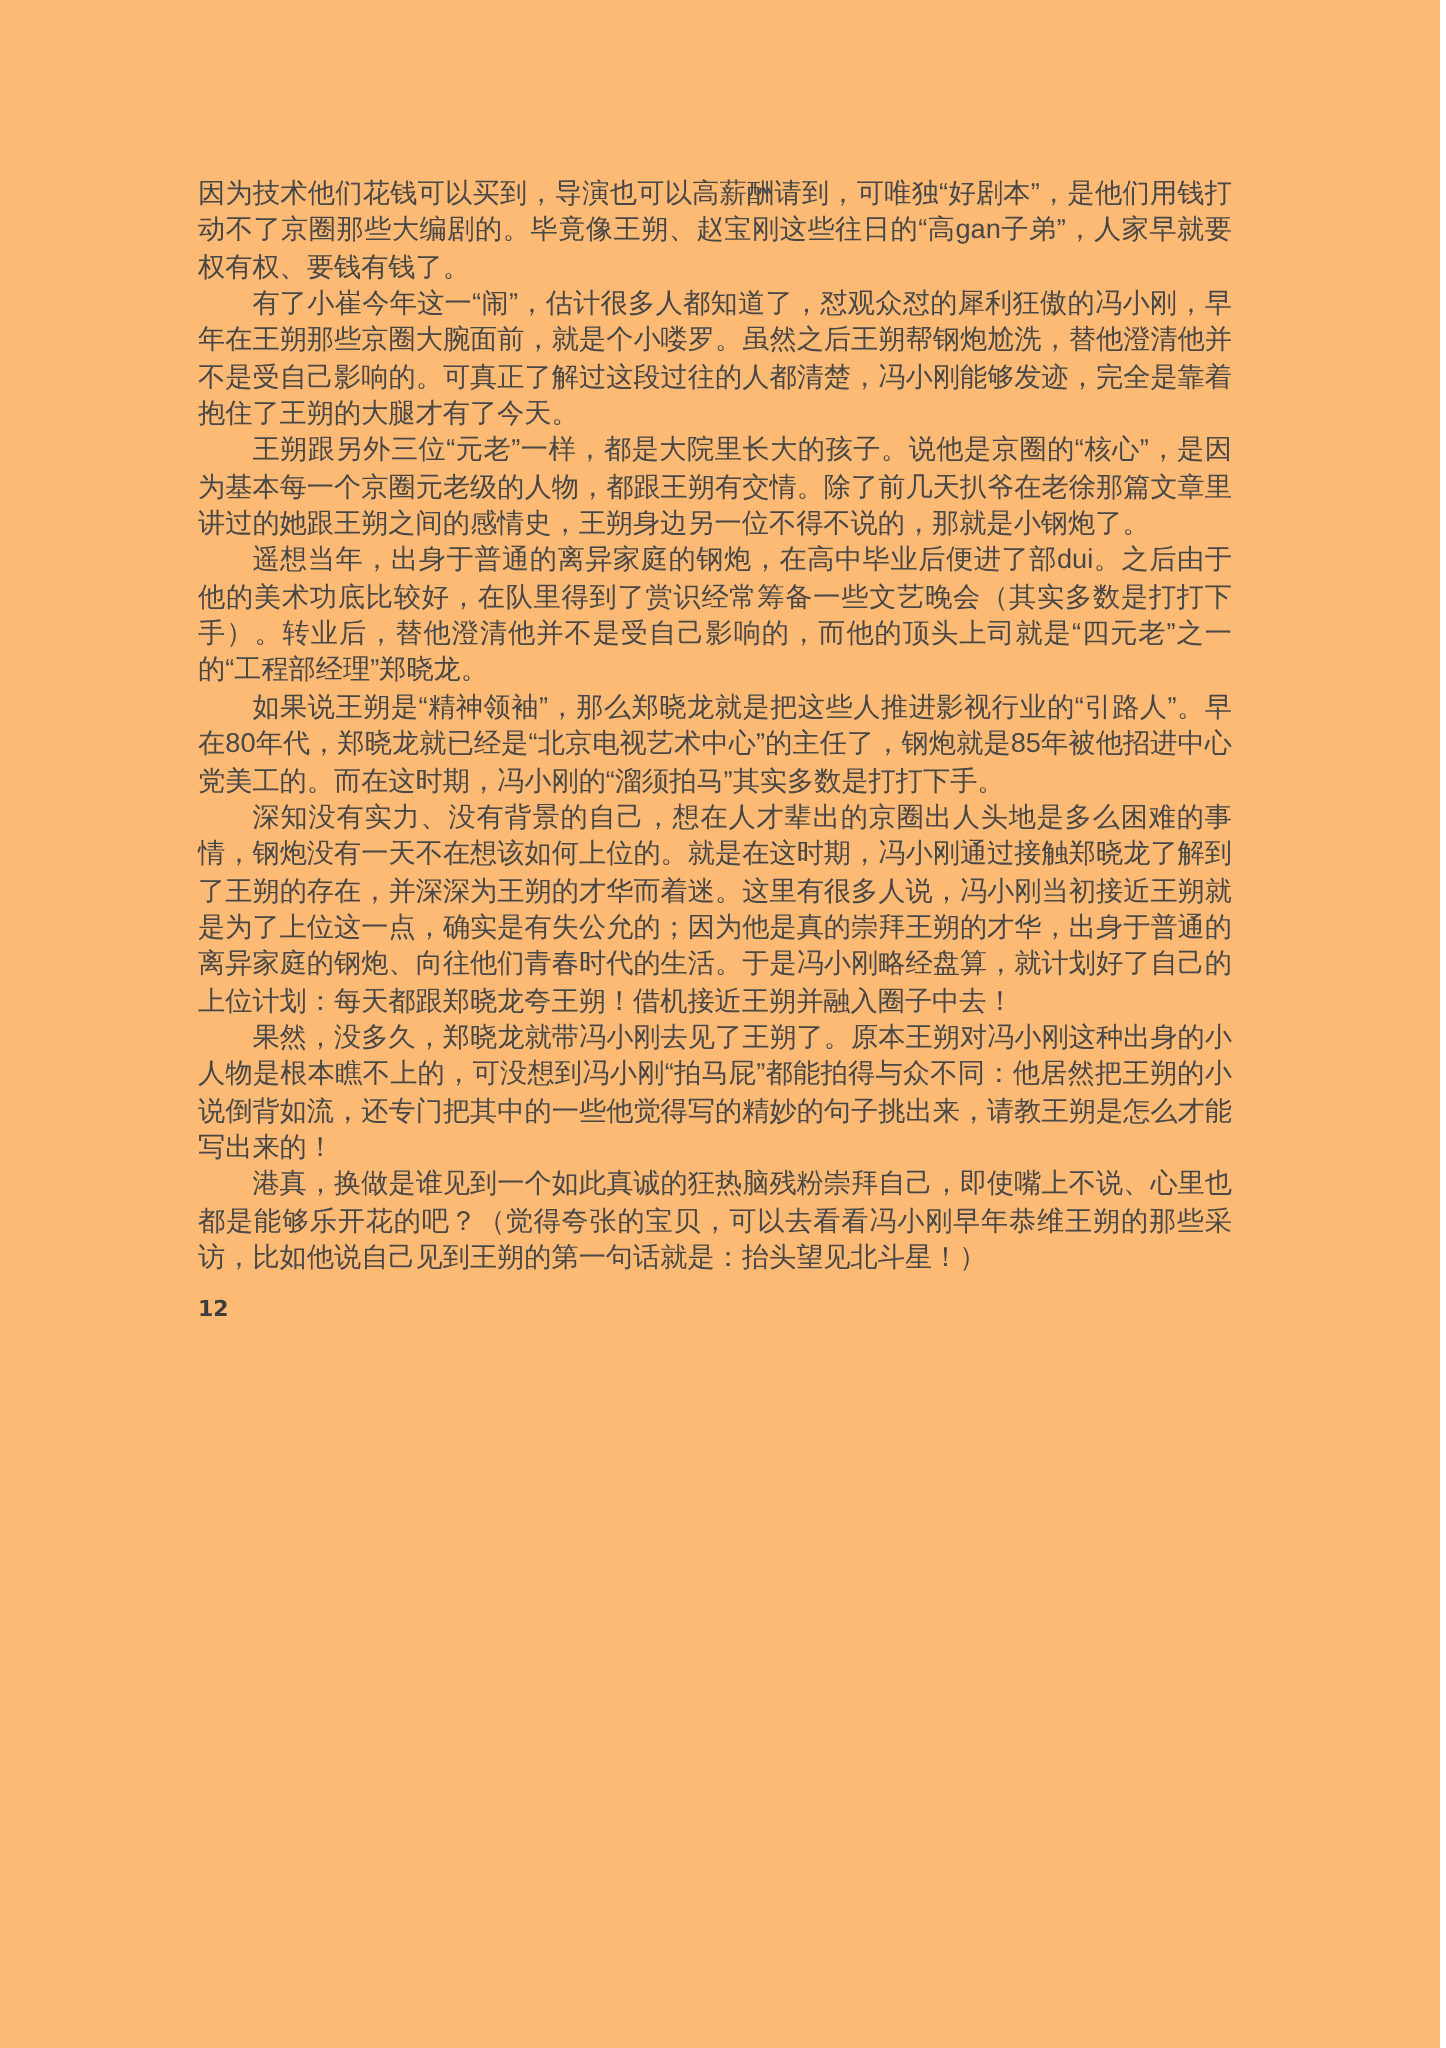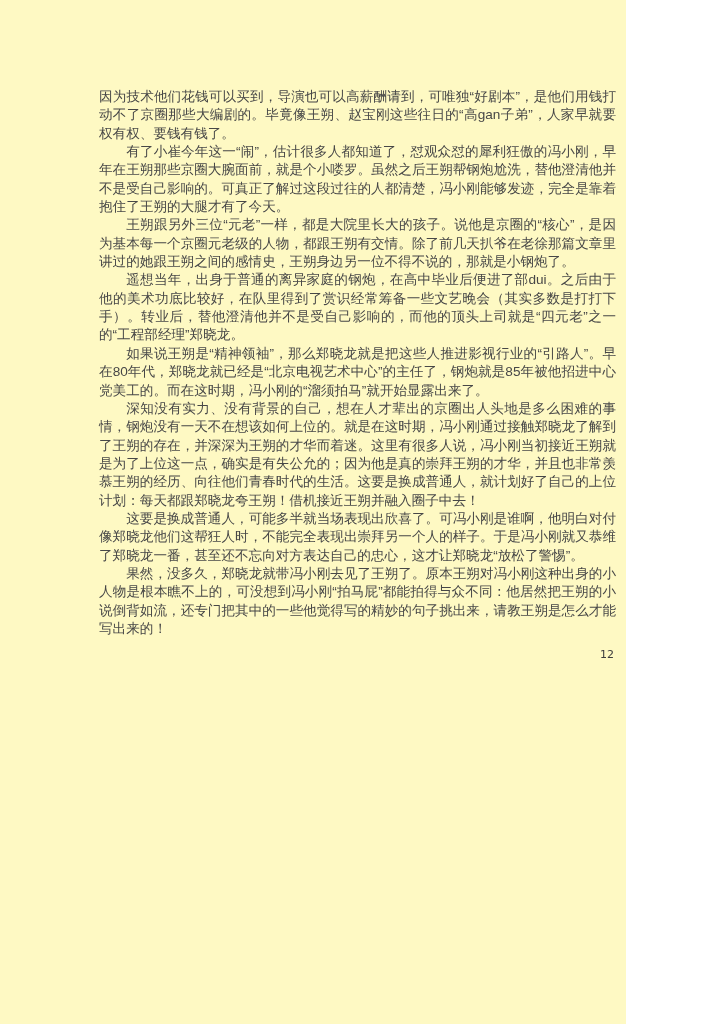--- a/index.html
+++ b/index.html
@@ -2,23 +2,23 @@
 <html><head>
 <meta charset="utf-8">
 <style>
   html, body {
     margin: 0;
     padding: 0;
     background: #ffffff;
   }
   .page {
     position: relative;
-    width: 626px;
+    width: 720px;
     height: 1024px;
-    background: #fef9c3;
+    background: #fdba74;
     overflow: hidden;
     font-family: "Liberation Sans", "DejaVu Sans", sans-serif;
   }
   .text-block {
     position: absolute;
     left: 99px;
     top: 88px;
     width: 517px;
     font-size: 13.6px;
     line-height: 18.35px;
@@ -29,35 +29,35 @@
     margin: 0;
     padding: 0;
     text-indent: 2em;
   }
   .para.first {
     text-indent: 0;
   }
   .page-number {
     margin-top: 8px;
     padding-right: 2px;
-    text-align: right;
+    text-align: left;
     font-size: 11px;
-    font-weight: normal;
+    font-weight: bold;
     color: #3d3d3d;
     font-family: "DejaVu Sans", sans-serif;
   }
 </style>
 </head>
 <body>
 
 <div class="page">
   <div class="text-block">
     <p class="para first">因为技术他们花钱可以买到，导演也可以高薪酬请到，可唯独“好剧本”，是他们用钱打动不了京圈那些大编剧的。毕竟像王朔、赵宝刚这些往日的“高gan子弟”，人家早就要权有权、要钱有钱了。</p>
     <p class="para">有了小崔今年这一“闹”，估计很多人都知道了，怼观众怼的犀利狂傲的冯小刚，早年在王朔那些京圈大腕面前，就是个小喽罗。虽然之后王朔帮钢炮尬洗，替他澄清他并不是受自己影响的。可真正了解过这段过往的人都清楚，冯小刚能够发迹，完全是靠着抱住了王朔的大腿才有了今天。</p>
     <p class="para">王朔跟另外三位“元老”一样，都是大院里长大的孩子。说他是京圈的“核心”，是因为基本每一个京圈元老级的人物，都跟王朔有交情。除了前几天扒爷在老徐那篇文章里讲过的她跟王朔之间的感情史，王朔身边另一位不得不说的，那就是小钢炮了。</p>
     <p class="para">遥想当年，出身于普通的离异家庭的钢炮，在高中毕业后便进了部dui。之后由于他的美术功底比较好，在队里得到了赏识经常筹备一些文艺晚会（其实多数是打打下手）。转业后，替他澄清他并不是受自己影响的，而他的顶头上司就是“四元老”之一的“工程部经理”郑晓龙。</p>
-    <p class="para">如果说王朔是“精神领袖”，那么郑晓龙就是把这些人推进影视行业的“引路人”。早在80年代，郑晓龙就已经是“北京电视艺术中心”的主任了，钢炮就是85年被他招进中心党美工的。而在这时期，冯小刚的“溜须拍马”就开始显露出来了。</p>
-    <p class="para">深知没有实力、没有背景的自己，想在人才辈出的京圈出人头地是多么困难的事情，钢炮没有一天不在想该如何上位的。就是在这时期，冯小刚通过接触郑晓龙了解到了王朔的存在，并深深为王朔的才华而着迷。这里有很多人说，冯小刚当初接近王朔就是为了上位这一点，确实是有失公允的；因为他是真的崇拜王朔的才华，并且也非常羡慕王朔的经历、向往他们青春时代的生活。这要是换成普通人，就计划好了自己的上位计划：每天都跟郑晓龙夸王朔！借机接近王朔并融入圈子中去！</p>
-    <p class="para">这要是换成普通人，可能多半就当场表现出欣喜了。可冯小刚是谁啊，他明白对付像郑晓龙他们这帮狂人时，不能完全表现出崇拜另一个人的样子。于是冯小刚就又恭维了郑晓龙一番，甚至还不忘向对方表达自己的忠心，这才让郑晓龙“放松了警惕”。</p>
+    <p class="para">如果说王朔是“精神领袖”，那么郑晓龙就是把这些人推进影视行业的“引路人”。早在80年代，郑晓龙就已经是“北京电视艺术中心”的主任了，钢炮就是85年被他招进中心党美工的。而在这时期，冯小刚的“溜须拍马”其实多数是打打下手。</p>
+    <p class="para">深知没有实力、没有背景的自己，想在人才辈出的京圈出人头地是多么困难的事情，钢炮没有一天不在想该如何上位的。就是在这时期，冯小刚通过接触郑晓龙了解到了王朔的存在，并深深为王朔的才华而着迷。这里有很多人说，冯小刚当初接近王朔就是为了上位这一点，确实是有失公允的；因为他是真的崇拜王朔的才华，出身于普通的离异家庭的钢炮、向往他们青春时代的生活。于是冯小刚略经盘算，就计划好了自己的上位计划：每天都跟郑晓龙夸王朔！借机接近王朔并融入圈子中去！</p>
     <p class="para">果然，没多久，郑晓龙就带冯小刚去见了王朔了。原本王朔对冯小刚这种出身的小人物是根本瞧不上的，可没想到冯小刚“拍马屁”都能拍得与众不同：他居然把王朔的小说倒背如流，还专门把其中的一些他觉得写的精妙的句子挑出来，请教王朔是怎么才能写出来的！</p>
+    <p class="para">港真，换做是谁见到一个如此真诚的狂热脑残粉崇拜自己，即使嘴上不说、心里也都是能够乐开花的吧？（觉得夸张的宝贝，可以去看看冯小刚早年恭维王朔的那些采访，比如他说自己见到王朔的第一句话就是：抬头望见北斗星！）</p>
     <div class="page-number">12</div>
   </div>
 </div>
 
 </body></html>

